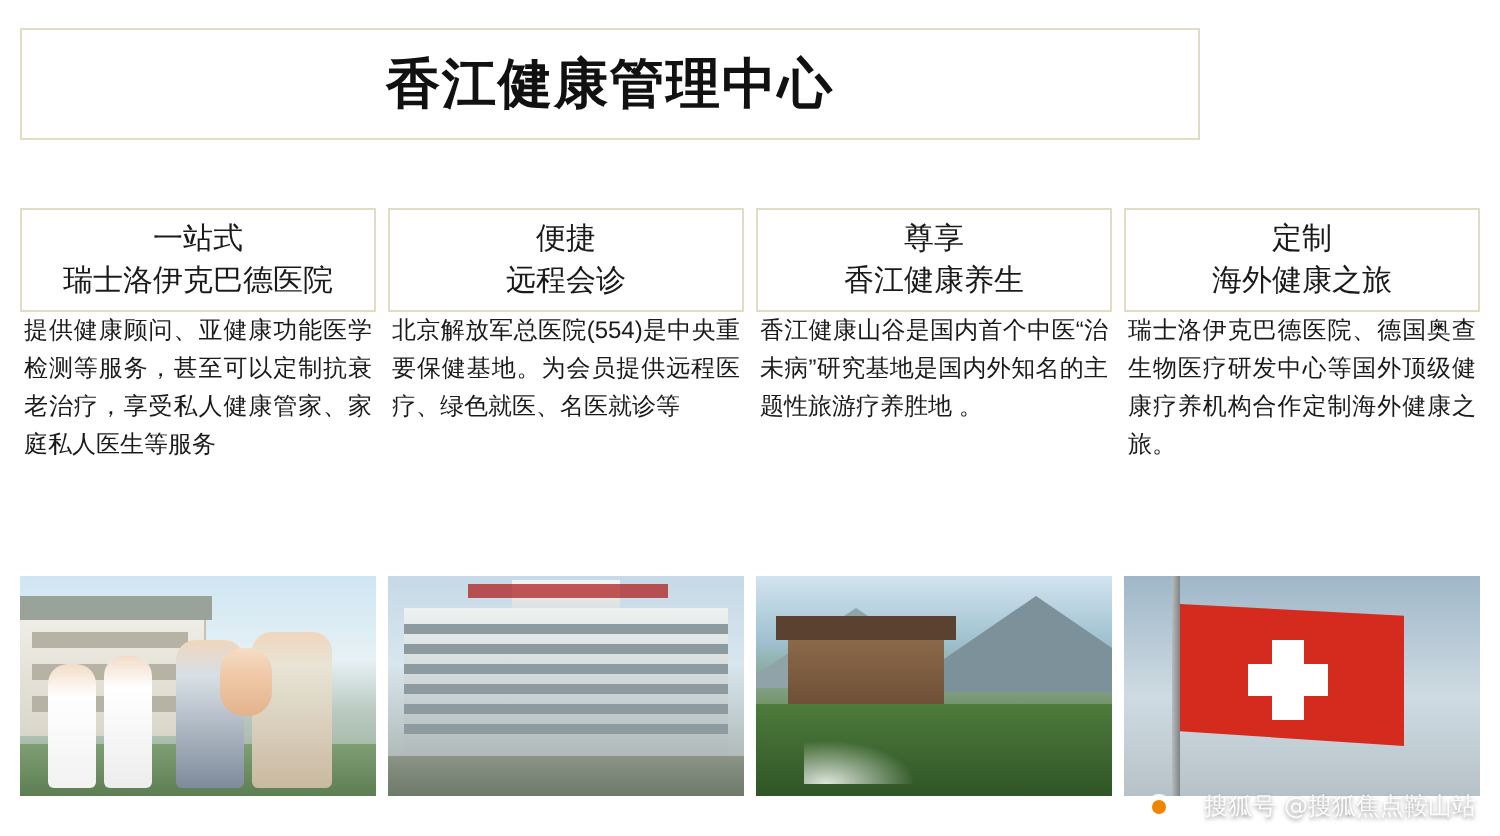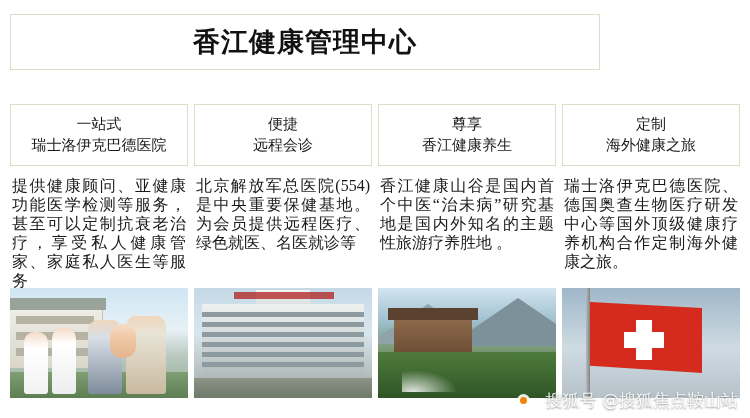--- a/index.html
+++ b/index.html
@@ -51,42 +51,41 @@
     width: 730px;
     display: flex;
     gap: 6px;
   }
   .card {
     width: 178px;
     box-sizing: border-box;
   }
   .card-head {
     border: 1px solid #e0dcc6;
-    height: 62px;
+    height: 52px;
     box-sizing: border-box;
     display: flex;
     flex-direction: column;
     align-items: center;
     justify-content: center;
     background: #ffffff;
   }
   .card-head .line {
     font-size: 15px;
     color: #1a1a1a;
     line-height: 21px;
     font-family: "DejaVu Sans", sans-serif;
     text-align: center;
     white-space: nowrap;
   }
   .card-body {
-    margin-top: 10px;
-    font-size: 16px;
+    font-size: 12px;
     line-height: 19px;
     color: #1a1a1a;
-    font-family: Liberation Serif, serif;
+    font-family: Liberation Sans, sans-serif;
     text-align: justify;
     padding: 0 2px;
   }
 
   
   .photos {
     position: absolute;
     left: 10px;
     top: 288px;
     width: 730px;
@@ -208,21 +207,21 @@
   .p4 .cross-h {
     position: absolute; left: 62px; top: 44px; width: 40px; height: 16px; background: #ffffff;
   }
 
   
   .watermark {
     position: absolute;
     right: 12px;
     bottom: 6px;
     color: rgba(255,255,255,.92);
-    font-size: 17px;
+    font-size: 12px;
     font-family: "DejaVu Sans", sans-serif;
     text-shadow: 0 1px 2px rgba(0,0,0,.45);
     display: flex;
     align-items: center;
     gap: 16px;
     white-space: nowrap;
   }
   .wm-logo {
     display: inline-block;
     width: 13px; height: 13px;

